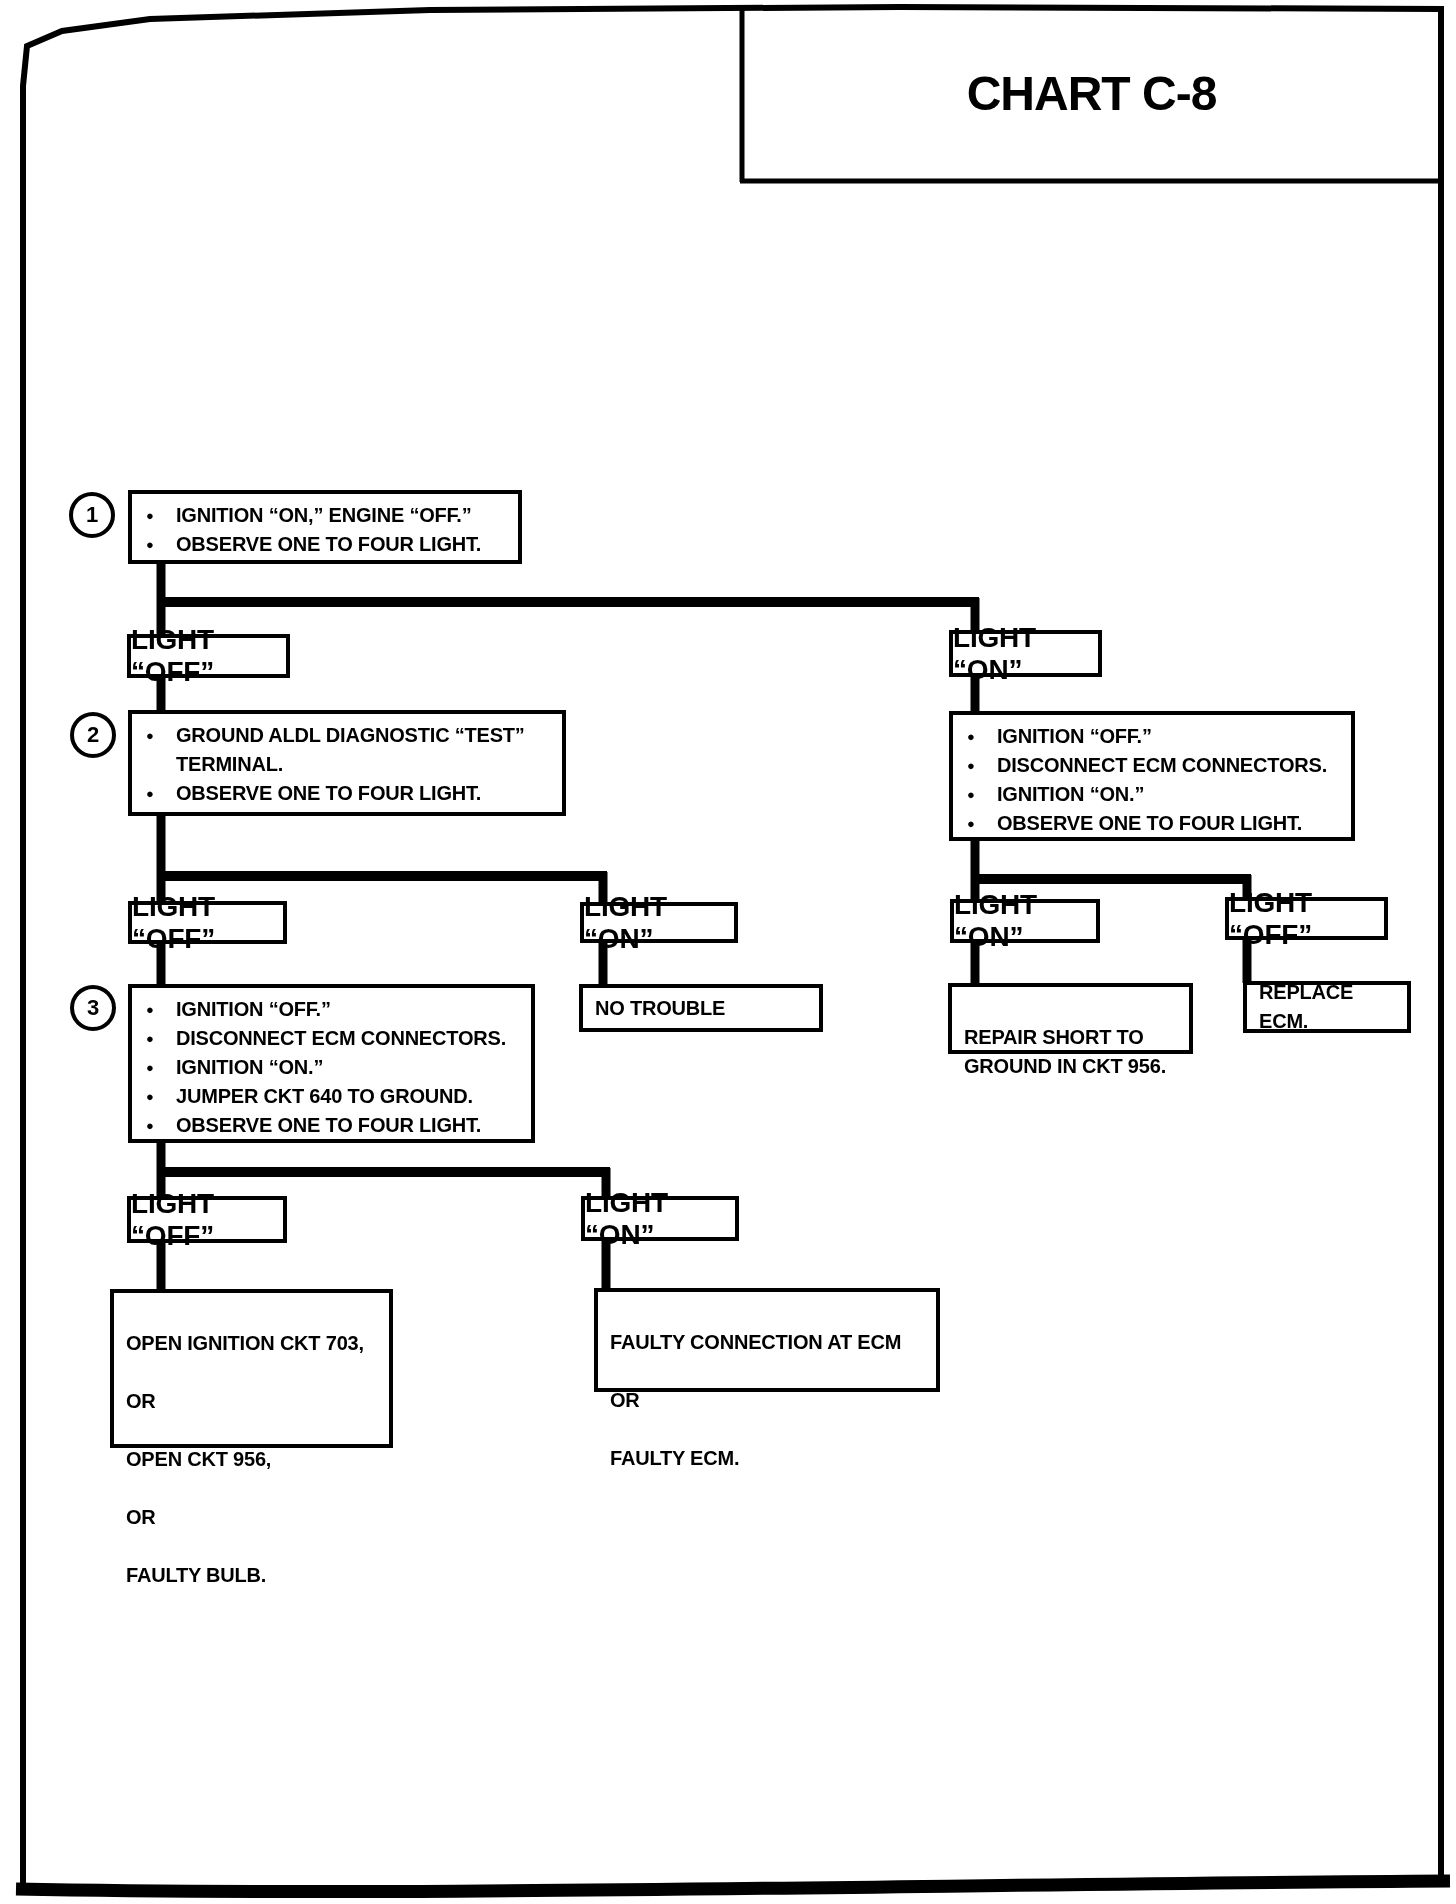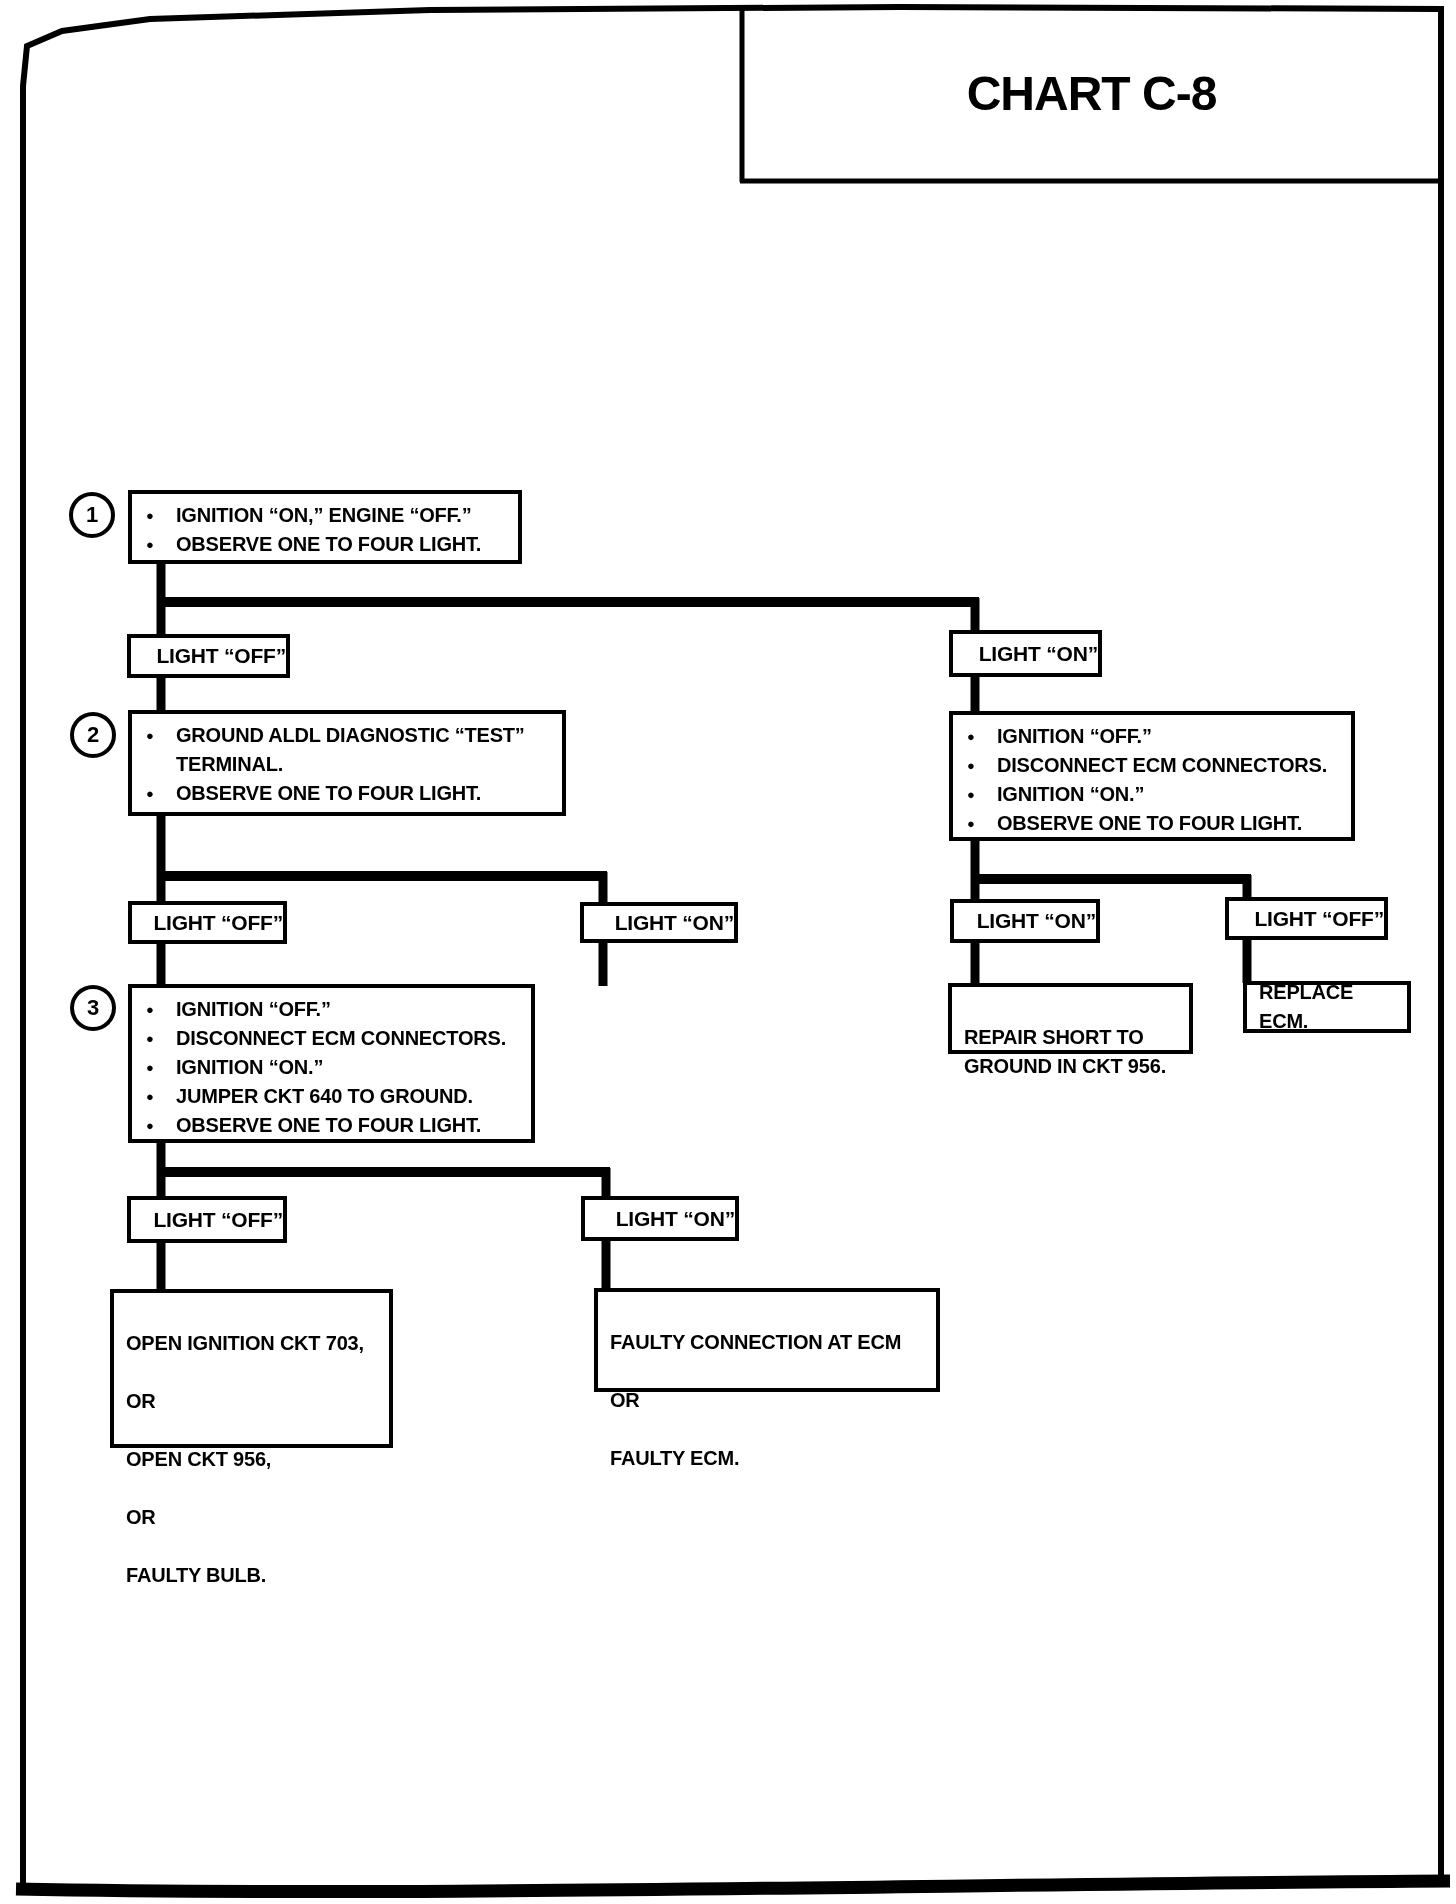--- a/index.html
+++ b/index.html
@@ -9,22 +9,22 @@
   }
   svg.lines{position:absolute;left:0;top:0;z-index:1;}
   .node{
     position:absolute;z-index:2;background:#ffffff;border:4px solid #000;
     box-sizing:border-box;font-weight:700;
   }
   .steps{padding:7px 6px 0 14px;}
   .brow{display:flex;}
   .dot{flex:none;width:30px;font-size:13px;line-height:29px;}
   .btxt{font-size:20px;line-height:29px;white-space:pre-line;letter-spacing:-0.2px;}
-  .light{display:flex;align-items:center;justify-content:flex-end;
-         font-size:21px;letter-spacing:-0.2px;}
+  .light{display:flex;align-items:center;justify-content:flex-start;
+         font-size:28px;letter-spacing:-0.2px;}
   .result{font-size:20px;line-height:29px;letter-spacing:-0.2px;
           padding:7px 8px 0 12px;white-space:pre-line;}
   .result.vcenter{display:flex;align-items:center;padding-top:0;}
   .circle{
     position:absolute;z-index:2;width:46px;height:46px;border:4px solid #000;
     border-radius:50%;box-sizing:border-box;background:#fff;
     display:flex;align-items:center;justify-content:center;
     font-size:22px;font-weight:700;
   }
   .title-panel{
@@ -149,20 +149,23 @@
   <div class="node light" id="box-light-on-2">
     <span>LIGHT “ON”</span>
   </div>
   <div class="node light" id="box-light-on-3">
     <span>LIGHT “ON”</span>
   </div>
   <div class="node light" id="box-light-off-3">
     <span>LIGHT “OFF”</span>
   </div>
 
+  <div class="node result vcenter" id="box-no-trouble">
+    <span>NO TROUBLE</span>
+  </div>
   <div class="node result" id="box-repair">
     <span>REPAIR SHORT TO
 GROUND IN CKT 956.</span>
   </div>
   <div class="node result vcenter" id="box-replace">
     <span>REPLACE ECM.</span>
   </div>
 
   <div class="node steps" id="box-step3">
     <div class="brow">

